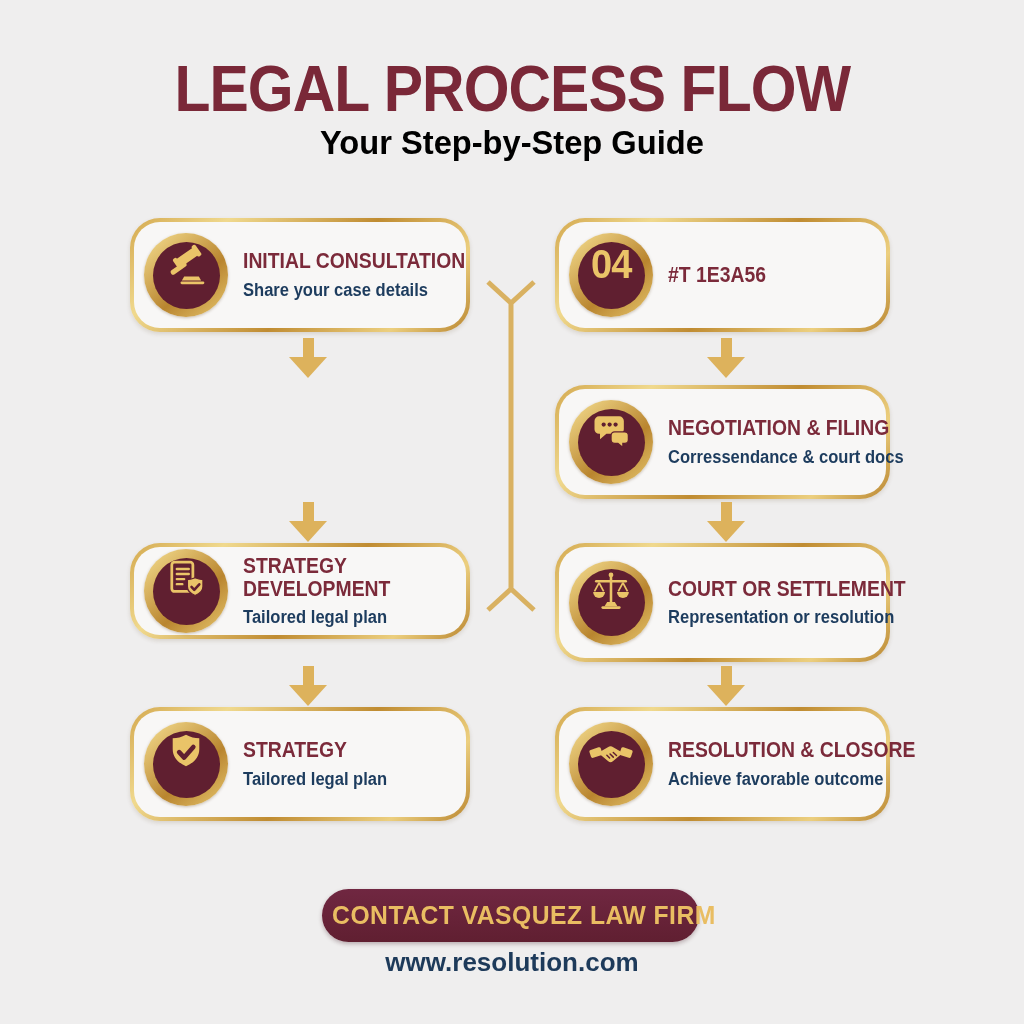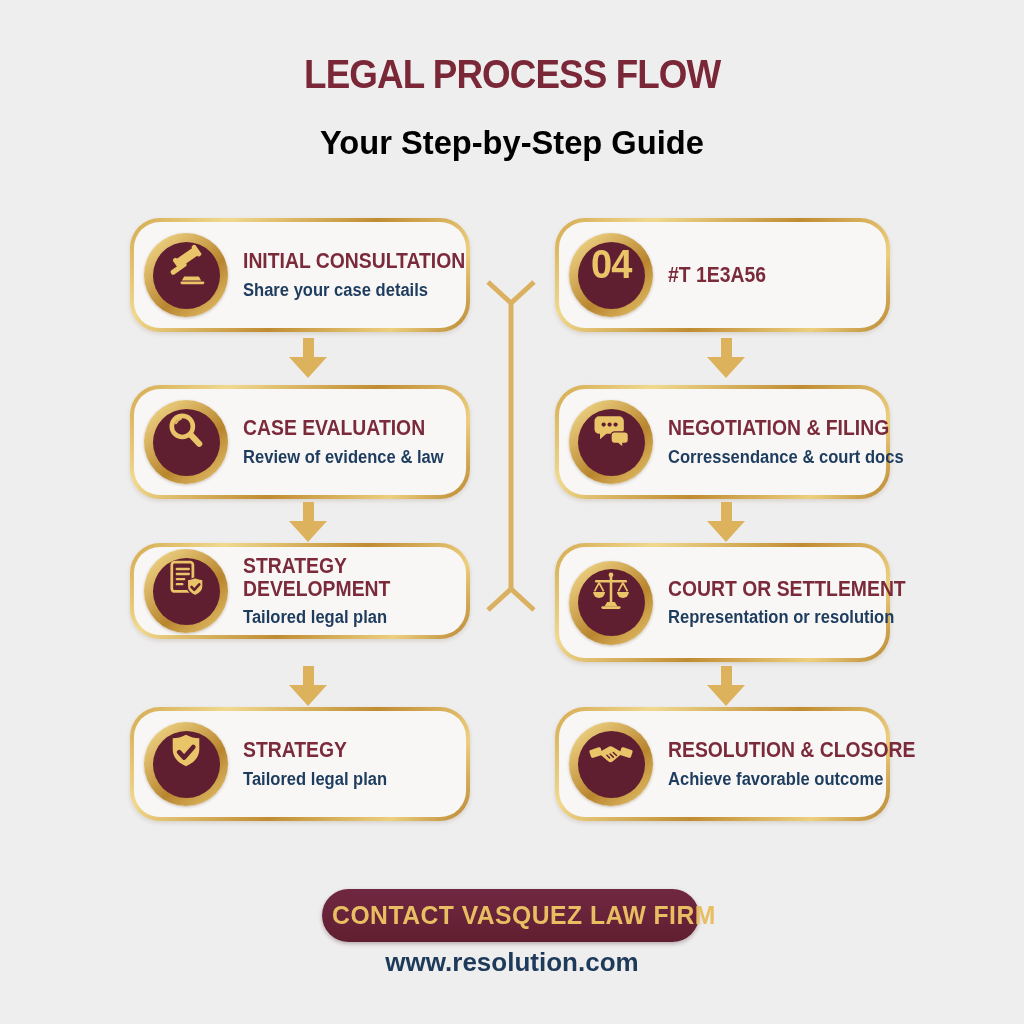--- a/index.html
+++ b/index.html
@@ -5,21 +5,21 @@
   * { margin:0; padding:0; box-sizing:border-box; }
   body { width:1024px; height:1024px; overflow:hidden; }
   .stage {
     position:relative; width:1024px; height:1024px;
     background:#efeeee;
     font-family:"Liberation Sans", sans-serif;
   }
   
   .main-title {
     position:absolute; top:52px; left:0; width:1024px; text-align:center;
-    font-size:40px; font-weight:bold; color:#7a2838; letter-spacing:-1px;
+    font-size:64px; font-weight:bold; color:#7a2838; letter-spacing:-1px;
     white-space:nowrap;
   }
   .main-title > span { display:inline-block; transform:scaleX(.92); }
   .sub-title {
     position:absolute; top:123px; left:0; width:1024px; text-align:center;
     font-size:34px; font-weight:bold; color:#000000; white-space:nowrap;
   }
   .sub-title > span { display:inline-block; transform:scaleX(.96); }
   
   .card {
@@ -125,39 +125,20 @@
           </svg>
         </div>
       </div>
       <div class="texts">
         <div class="card-title">INITIAL CONSULTATION</div>
         <div class="card-sub">Share your case details</div>
       </div>
     </div>
   </div>
 
-  <div class="card pos-l2">
-    <div class="card-inner">
-      <div class="badge">
-        <div class="badge-inner">
-          <svg class="icon-svg" width="44" height="44" viewBox="0 0 48 48">
-            <g stroke="#eac468" fill="none" stroke-linecap="round">
-              <circle cx="20" cy="19" r="11.5" stroke-width="5"></circle>
-              <path d="M29 28 L38.5 38" stroke-width="6.5"></path>
-              <path d="M13 15.5 a9 9 0 0 1 5.5 -4.8" stroke-width="2.4" opacity=".9"></path>
-            </g>
-          </svg>
-        </div>
-      </div>
-      <div class="texts">
-        <div class="card-title">CASE EVALUATION</div>
-        <div class="card-sub">Review of evidence &amp; law</div>
-      </div>
-    </div>
-  </div>
 
   <div class="card pos-l3">
     <div class="card-inner">
       <div class="badge">
         <div class="badge-inner">
           <svg class="icon-svg" width="44" height="44" viewBox="0 0 48 48">
             <rect x="8.5" y="4.5" width="23" height="32" rx="3" fill="none" stroke="#eac468" stroke-width="3"></rect>
             <g stroke="#eac468" stroke-width="2.6" stroke-linecap="round" fill="none">
               <path d="M14 12 h13 M14 17.5 h13 M14 23 h8 M14 28.5 h6"></path>
             </g>

